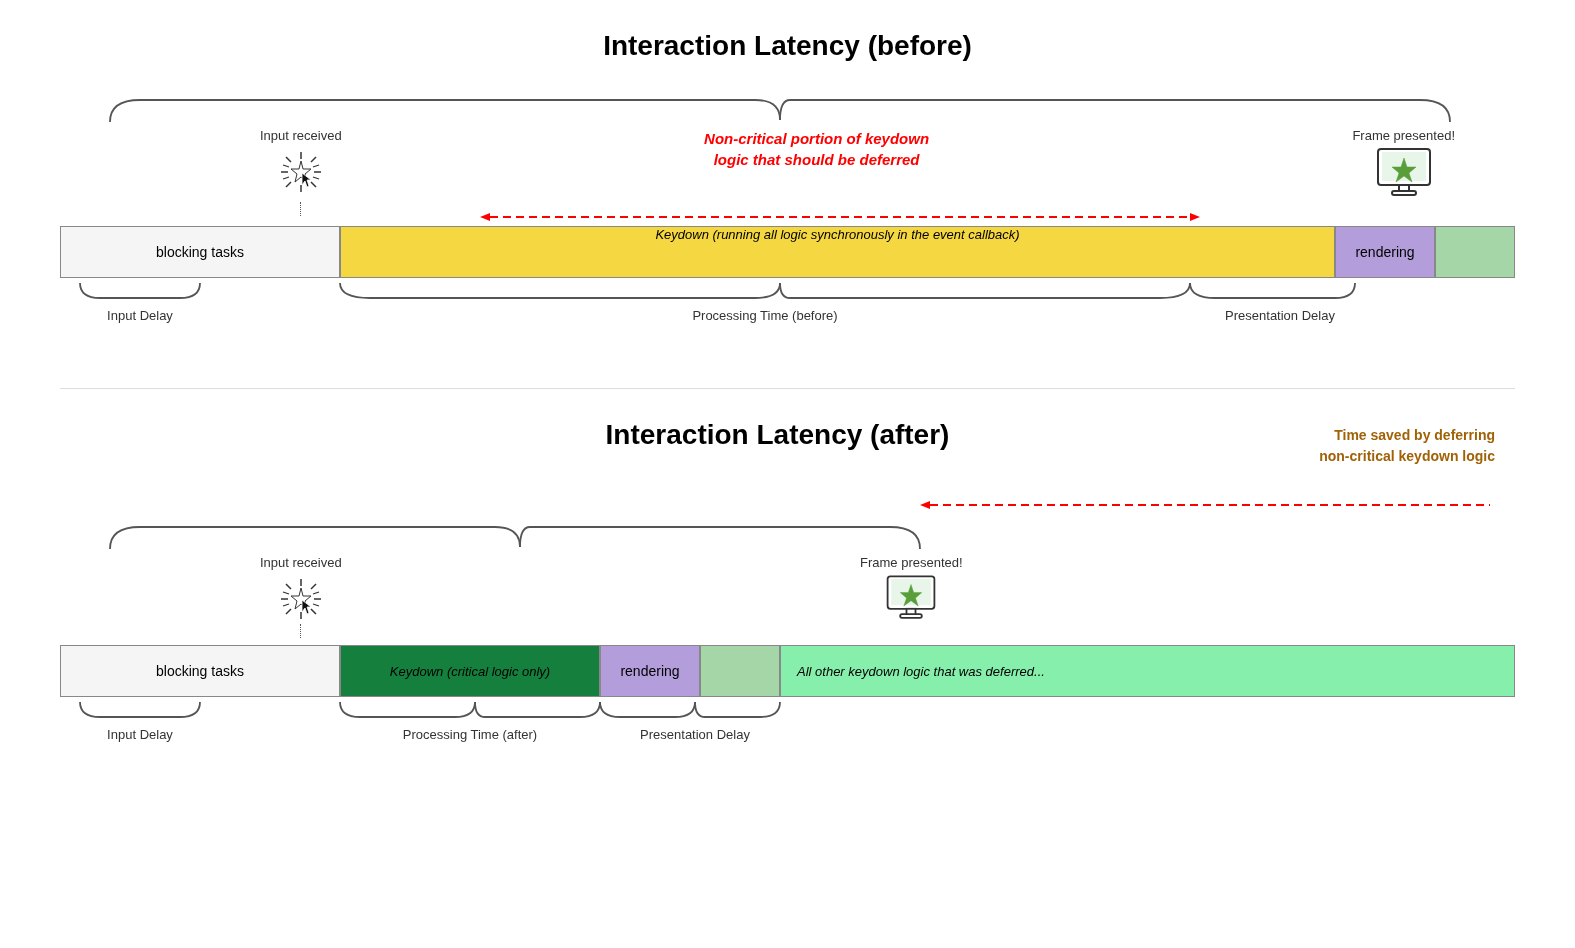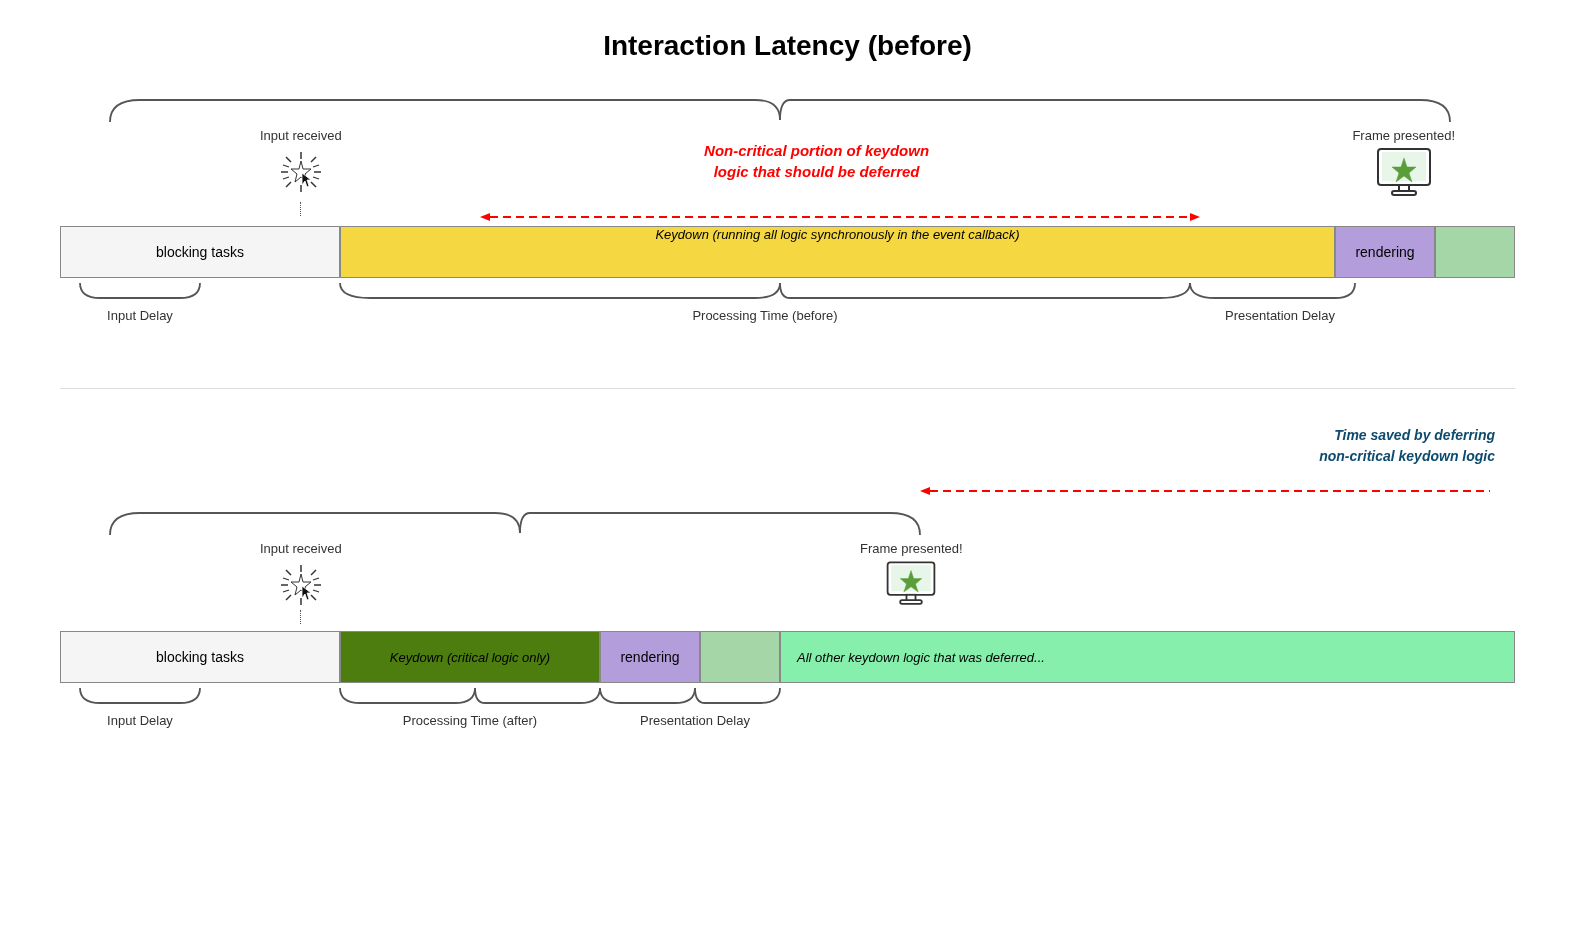--- a/index.html
+++ b/index.html
@@ -98,21 +98,21 @@
             <rect x="4" y="2" width="52" height="36" rx="3" ry="3" fill="#fff" stroke="#333" stroke-width="2"></rect>
             <rect x="8" y="5" width="44" height="29" fill="#e8f5e9"></rect>
 
             <polygon points="30,11 33,20 42,20 35,26 38,35 30,29 22,35 25,26 18,20 27,20" fill="#5a9e3a" stroke="#5a9e3a" stroke-width="0.5"></polygon>
 
             <rect x="25" y="38" width="10" height="7" fill="#fff" stroke="#333" stroke-width="2"></rect>
             <rect x="18" y="44" width="24" height="4" rx="2" fill="#fff" stroke="#333" stroke-width="2"></rect>
           </svg>
         </div>
 
-        <div style="position:absolute; left:52%; top:12px; transform:translateX(-50%); color:red; font-style:italic; font-weight:bold; font-size:15px; text-align:center; line-height:1.4; pointer-events:none;">
+        <div style="position:absolute; left:52%; top:0; transform:translateX(-50%); color:red; font-style:italic; font-weight:bold; font-size:15px; text-align:center; line-height:1.4; pointer-events:none;">
           <span style="white-space:pre-line;">Non-critical portion of keydown
 logic that should be deferred</span>
         </div>
       </div>
 
       <div style="position:relative; height:18px;">
         <svg width="100%" height="18" style="overflow:visible;">
           <line x1="430" y1="9" x2="1130" y2="9" stroke="red" stroke-width="1.8" stroke-dasharray="8,5"></line>
           <polygon points="1130,5 1140,9 1130,13" fill="red"></polygon>
           <polygon points="430,5 420,9 430,13" fill="red"></polygon>
@@ -147,22 +147,23 @@
       </svg>
 
     </div>
   </div>
 
   <hr class="separator">
 
   <div class="section">
     <div style="display:flex; align-items:flex-start; justify-content:space-between; margin-bottom:10px;">
       <div style="flex:1;"></div>
-
-      <div style="flex:1; color:#0c4a6e; font-style:italic; font-weight:bold; font-size:14px; text-align:right; line-height:1.5; padding-right:20px; padding-top:6px;">
+      <div class="section-title" style="flex:2; text-align:center;">Interaction Latency (after)</div>
+
+      <div style="flex:1; color:#a16207; font-weight:bold; font-size:14px; text-align:right; line-height:1.5; padding-right:20px; padding-top:6px;">
         <div style="white-space:pre-line;">Time saved by deferring
 non-critical keydown logic</div>
       </div>
     </div>
 
     <div class="section2-wrapper">
 
       <svg width="100%" height="28" style="overflow:visible; display:block;">
 
         <line x1="870" y1="14" x2="1430" y2="14" stroke="red" stroke-width="2" stroke-dasharray="8,5"></line>
@@ -207,21 +208,21 @@
             <rect x="25" y="38" width="10" height="7" fill="#fff" stroke="#333" stroke-width="2"></rect>
             <rect x="18" y="44" width="24" height="4" rx="2" fill="#fff" stroke="#333" stroke-width="2"></rect>
           </svg>
         </div>
       </div>
 
       <div style="display:flex; height:52px; width:100%; align-items:stretch;">
 
         <div style="background:#f5f5f5; flex:0 0 280px; border:1.5px solid #888; display:flex; align-items:center; justify-content:center; font-size:14px;">blocking tasks</div>
 
-        <div style="background:#4d7c0f; flex:0 0 260px; border:1.5px solid #888; display:flex; align-items:center; justify-content:center; font-size:13px; font-style:italic; padding:0 0;">
+        <div style="background:#15803d; flex:0 0 260px; border:1.5px solid #888; display:flex; align-items:center; justify-content:center; font-size:13px; font-style:italic; padding:0 0;">
           <span>Keydown (critical logic only)</span>
         </div>
 
         <div style="background:#b39ddb; flex:0 0 100px; border:1.5px solid #888; display:flex; align-items:center; justify-content:center; font-size:14px;">rendering</div>
 
         <div style="background:#a5d6a7; flex:0 0 80px; border:1.5px solid #888;"></div>
 
         <div style="background:#86efac; flex:1; border:1.5px solid #888; display:flex; align-items:center; padding-left:16px; font-size:13px; font-style:italic;">All other keydown logic that was deferred...</div>
       </div>
 

